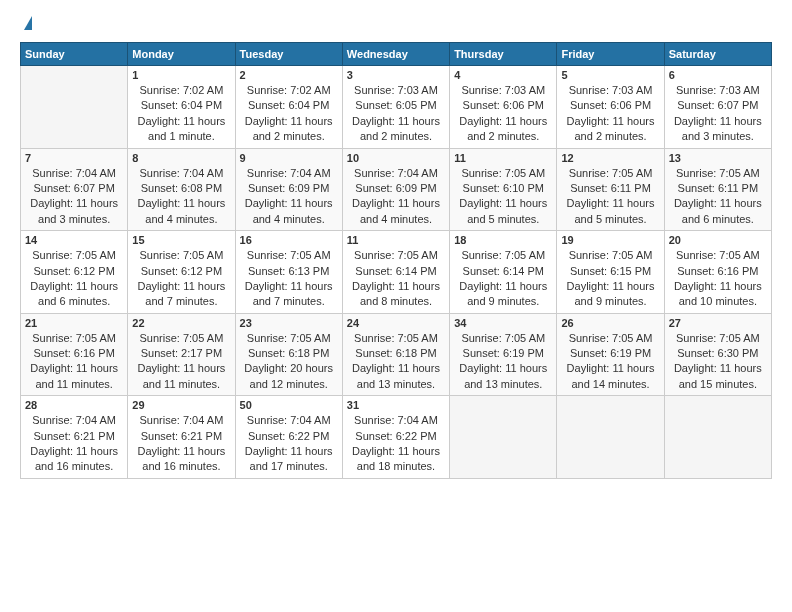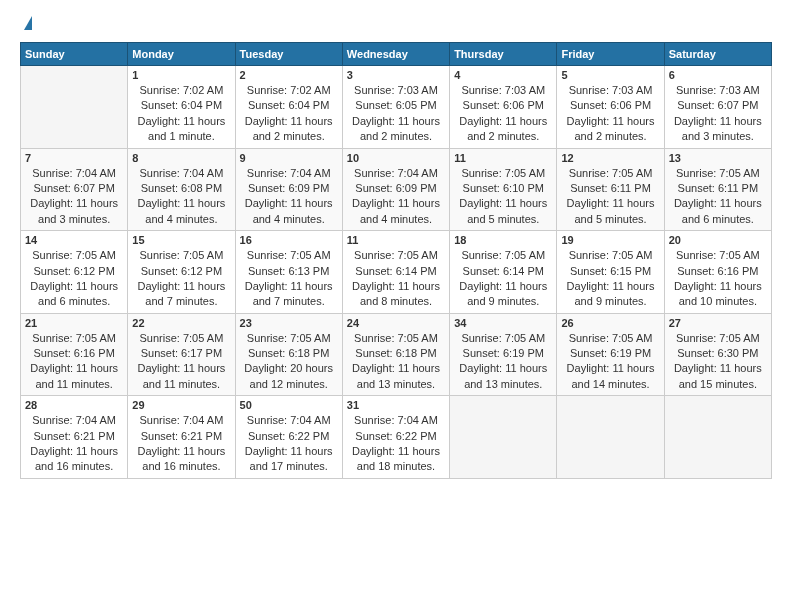--- a/index.html
+++ b/index.html
@@ -308,21 +308,21 @@
           <div class="day-info">
             <div>Sunrise: 7:05 AM</div>
             <div>Sunset: 6:16 PM</div>
             <div>Daylight: 11 hours and 11 minutes.</div>
           </div>
           </td>
           <td>
             <span class="day-num">22</span>
           <div class="day-info">
             <div>Sunrise: 7:05 AM</div>
-            <div>Sunset: 6:17 PM</div>
+            <div>Sunset: 2:17 PM</div>
             <div>Daylight: 11 hours and 11 minutes.</div>
           </div>
           </td>
           <td>
             <span class="day-num">23</span>
           <div class="day-info">
             <div>Sunrise: 7:05 AM</div>
             <div>Sunset: 6:18 PM</div>
             <div>Daylight: 20 hours and 12 minutes.</div>
           </div>

